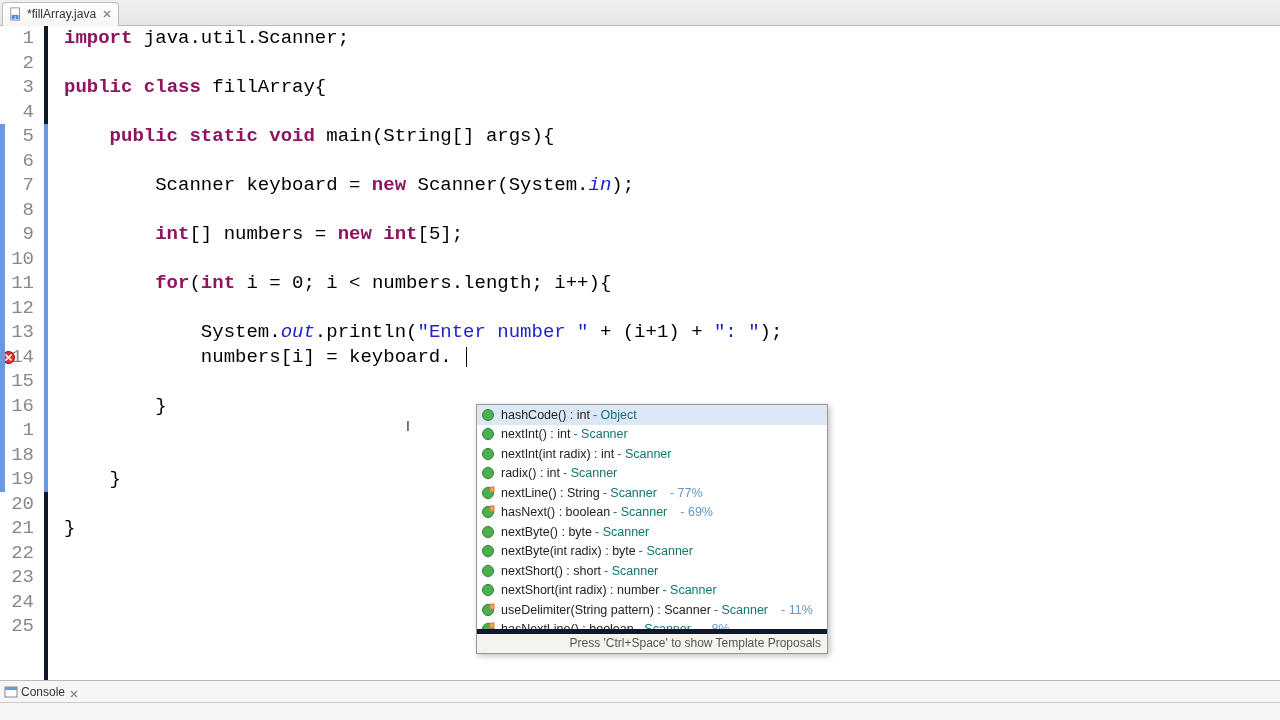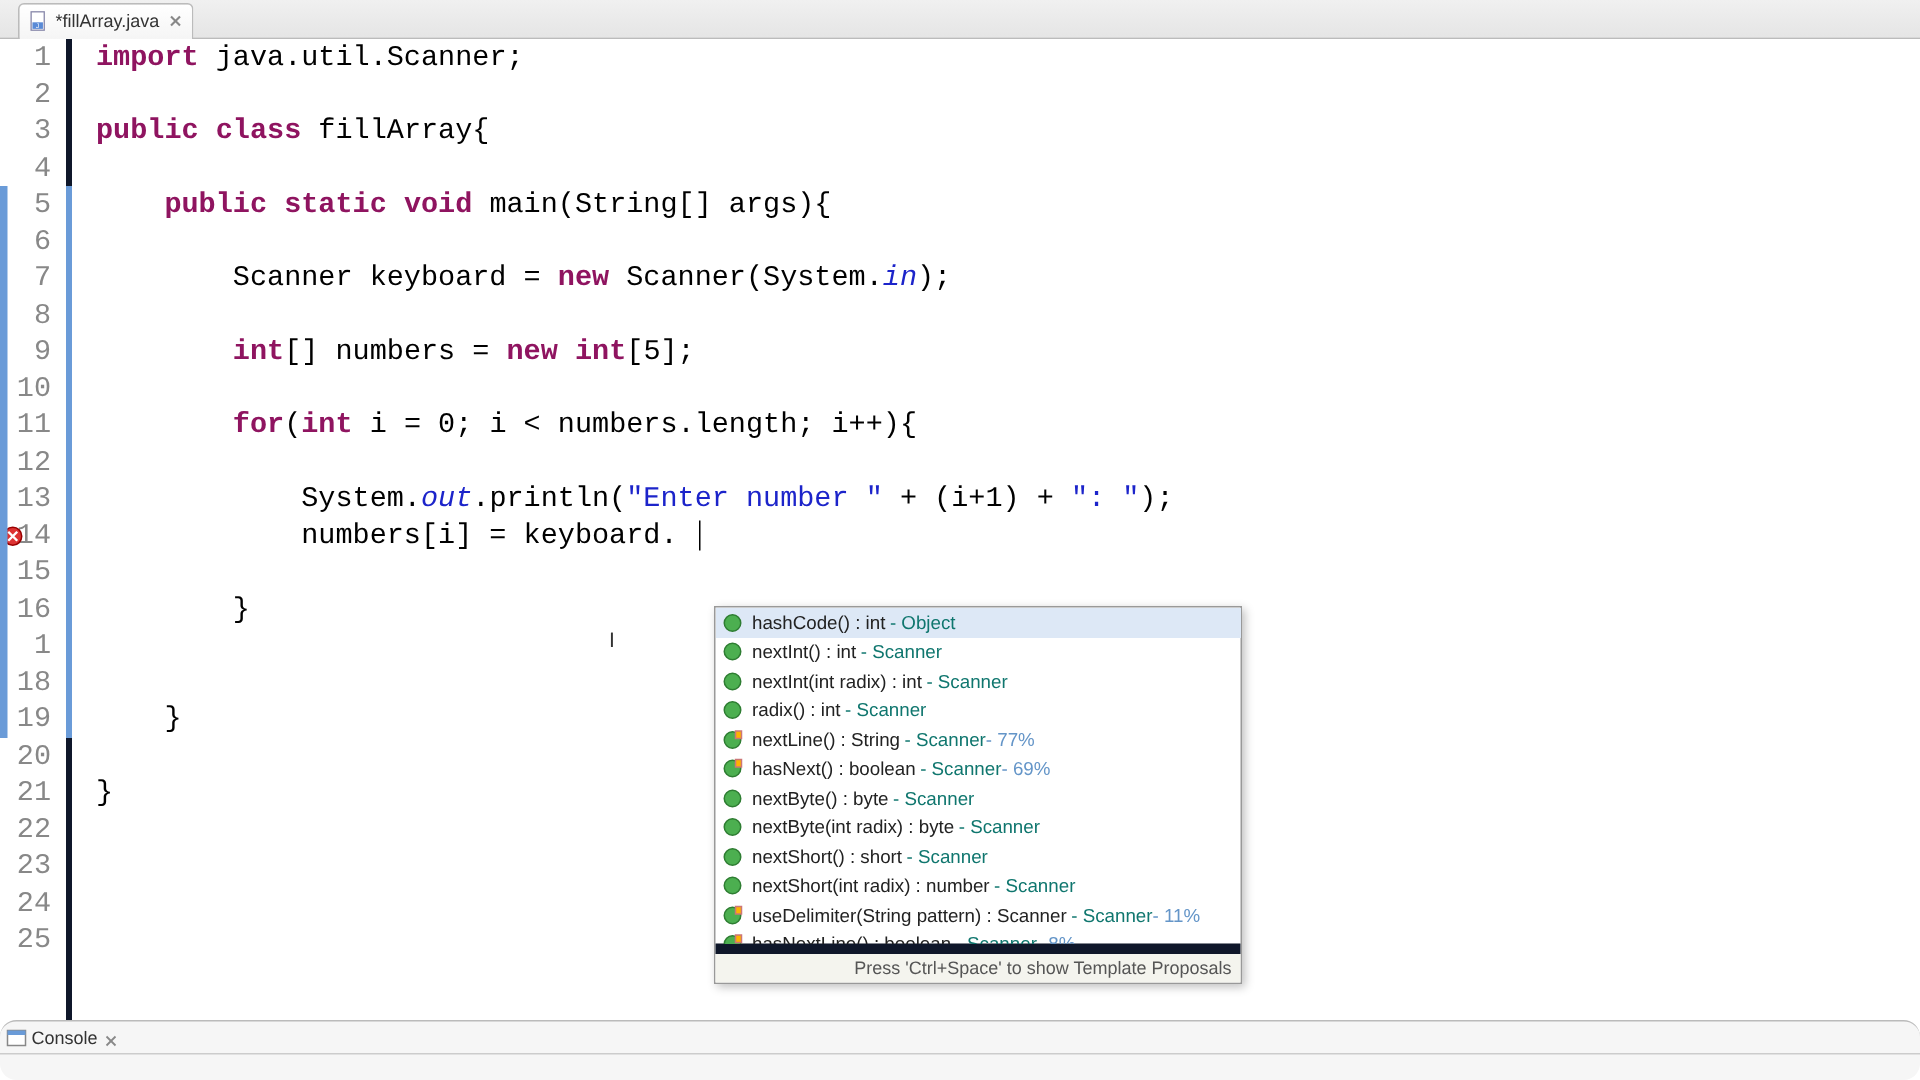--- a/index.html
+++ b/index.html
@@ -20,21 +20,21 @@
   align-items: center;
 }
 .tab {
   display: inline-flex;
   align-items: center;
   background: linear-gradient(#fff, #f5f5f5);
   border: 1px solid #bbb;
   border-bottom: none;
   border-radius: 4px 4px 0 0;
   padding: 2px 6px;
-  margin-left: 12px;
+  margin-left: 2px;
   height: 24px;
   position: relative;
   top: 1px;
   justify-content: space-between;
 }
 .file-icon {
   width: 14px; height: 14px;
   display: inline-block;
   margin-right: 4px;
 }
@@ -130,37 +130,36 @@
 }
 .ac-item.selected { background: #dde8f6; }
 .ac-icon {
   width: 14px; height: 14px;
   margin-right: 6px;
   flex-shrink: 0;
 }
 .ac-icon svg { width: 14px; height: 14px; }
 .ac-sig { color: #222; }
 .ac-meta { color: #0f766e; margin-left: 3px; }
-.ac-pct { color: #6495c8; margin-left: 0; }
+.ac-pct { color: #6495c8; margin-left: 13px; }
 .ac-footer {
   background: #f4f4ee;
   text-align: right;
   padding: 2px 6px 3px;
   font-size: 12px;
   color: #555;
-  border-top: 7px solid #0f172a;
+  border-top: 5px solid #0f172a;
 }
 
 .bottom-area {
   position: absolute;
   bottom: 0; left: 0; right: 0;
   height: 40px;
   border-top: 1px solid #bbb;
   background: #f6f6f6;
-  border-radius: 11px;
 }
 .console-tab-row {
   height: 22px;
   display: flex;
   align-items: center;
   border-bottom: 1px solid #ccc;
 }
 .console-tab {
   display: flex;
   align-items: center;

